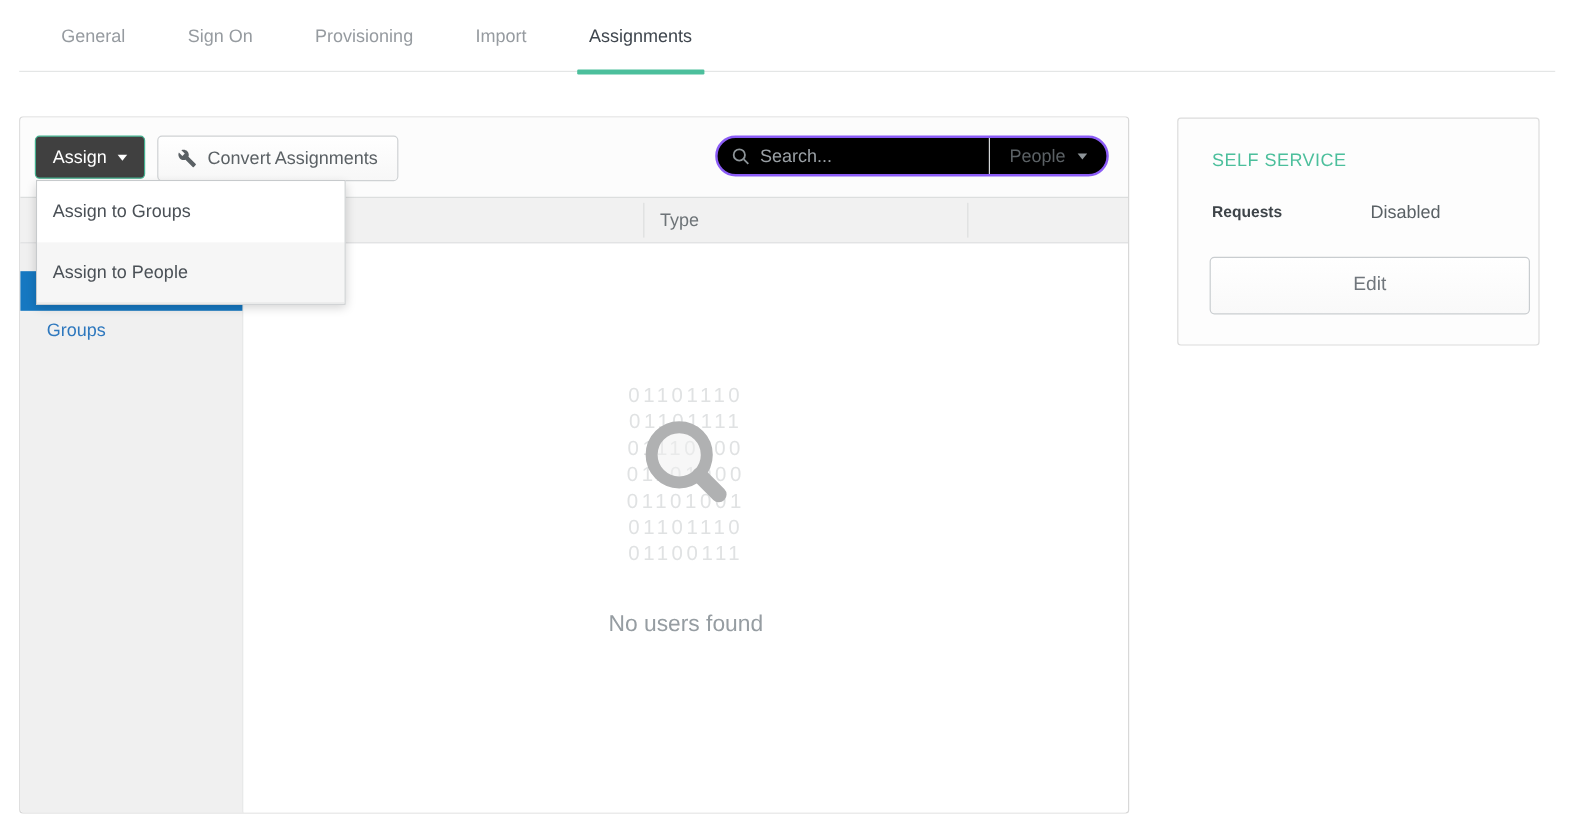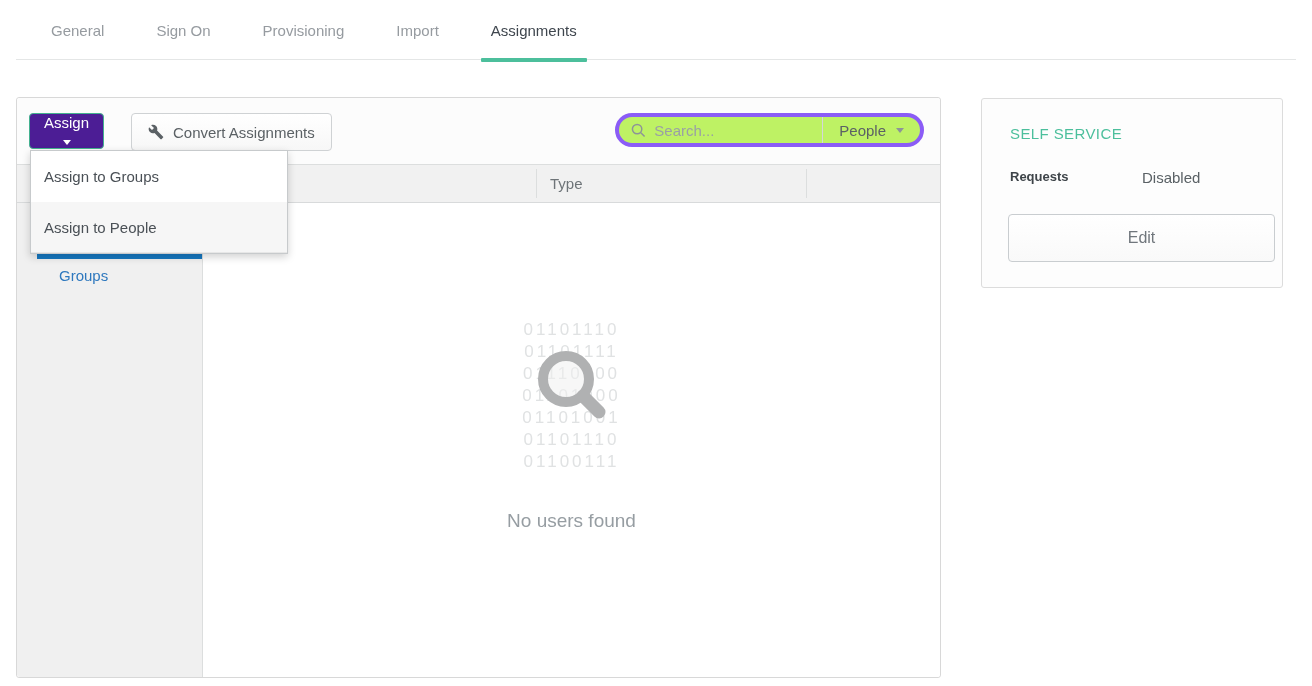--- a/index.html
+++ b/index.html
@@ -15,46 +15,46 @@
   .tab.active::after { content:""; position:absolute; left:0; right:0; bottom:-3px;
     height:4px; background:#4cbf9c; border-radius:1px; }
 
   
   .main-panel { position:absolute; left:16px; top:97px; width:925px; height:581px;
     background:#fff; border:1px solid #d8d8d8; border-radius:3px; }
   .toolbar { position:absolute; left:0; top:0; right:0; height:66px; background:#fcfcfc;
     border-radius:3px 3px 0 0; }
 
   .btn-assign { position:absolute; left:12px; top:15px; height:36px; padding:0 14px;
-    background:#4c1d95; border:1px solid #43b18f; border-radius:4px; color:#fff;
-    font-size:15px; display:flex; align-items:center; gap:9px; cursor:pointer;flex-direction:column; }
+    background:#404040; border:1px solid #43b18f; border-radius:4px; color:#fff;
+    font-size:15px; display:flex; align-items:center; gap:9px; cursor:pointer; }
   .caret-down { width:0; height:0; border-left:4px solid transparent;
     border-right:4px solid transparent; border-top:5px solid currentColor; display:inline-block; }
 
   .btn-convert { position:absolute; left:114px; top:15px; height:36px; padding:18px 16px;
     background:linear-gradient(#fff,#f7f7f7); border:1px solid #cfd2d4; border-radius:4px;
     color:#5b6165; font-size:15px; display:flex; align-items:center; gap:9px; cursor:pointer; }
 
   .search-group { position:absolute; right:16px; top:15px; height:34px; display:flex;
-    border:4px solid #8b5cf6; border-radius:17px; background:#bef264; overflow:hidden; }
+    border:2px solid #8b5cf6; border-radius:17px; background:#000000; overflow:hidden;gap:23px; }
   .search-box { display:flex; align-items:center; padding:0 10px 0 12px; width:203px; }
   .search-box input { border:none; outline:none; font-size:15px; color:#5b6165; width:100%;
     margin-left:8px; background:transparent; font-family:"Liberation Sans",sans-serif; }
   .search-box input::placeholder { color:#9aa0a5; }
   .people-filter { display:flex; align-items:center; gap:10px; padding:0 16px;
     border-left:1px solid #d4d7d9; font-size:15px; color:#5b6165; cursor:pointer; }
   .people-filter .caret-down { color:#8d9498; }
 
   .table-header { position:absolute; left:0; top:66px; right:0; height:39px;
     background:#f1f1f1; border-top:1px solid #dcdede; border-bottom:1px solid #d8dadb; }
   .col-divider { position:absolute; top:4px; bottom:4px; width:1px; background:#dcdede; }
   .col-type { position:absolute; left:533px; top:0; line-height:37px; font-size:15px; color:#6e7478; }
 
   .side-nav { position:absolute; left:0; top:105px; bottom:0; width:186px;
-    background:#f0f0f0; border-right:1px solid #dcdede; border-radius:0 0 0 3px; padding-top:23px;padding-left:20px; }
+    background:#f0f0f0; border-right:1px solid #dcdede; border-radius:0 0 0 3px; padding-top:23px; }
   .side-item { height:33px; line-height:33px; padding-left:22px; font-size:15px;
     color:#2e78be; cursor:pointer; }
   .side-item.selected { background:#1678c1; color:#fff; }
 
   .content { position:absolute; left:186px; top:105px; right:0; bottom:0; background:#fff;
     border-radius:0 0 3px 0; }
   .empty-state { position:absolute; left:0; right:0; top:0; text-align:center; }
   .binary-block { margin-top:116px; position:relative; display:inline-block; }
   .binary-row { font-size:17px; line-height:22px; letter-spacing:3px; color:#e0e2e3; }
   .magnifier { position:absolute; left:50%; top:50%; margin-left:-37px; margin-top:-48px; }

